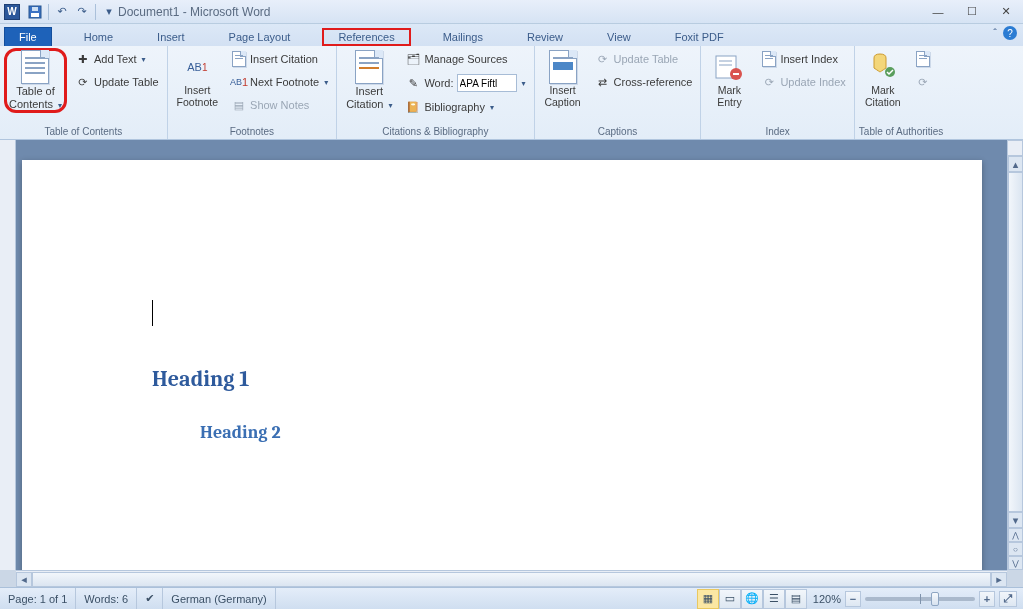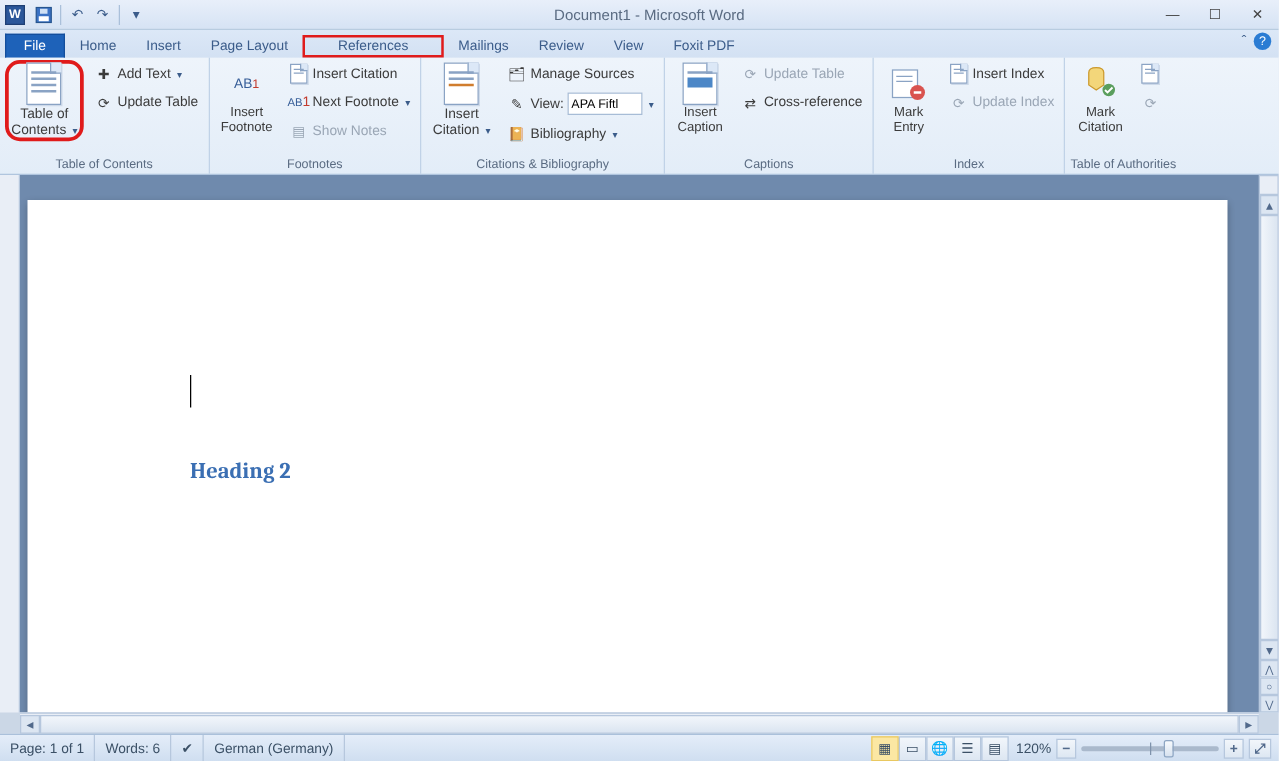--- a/index.html
+++ b/index.html
@@ -4,29 +4,29 @@
 <style>
   * { box-sizing: border-box; margin: 0; padding: 0; font-family: "Segoe UI", Tahoma, sans-serif; font-size: 11px; }
   body { background: #dfe9f5; width: 1023px; height: 609px; overflow: hidden; position: relative; }
 
   
   .titlebar { height: 24px; background: linear-gradient(#e8effa,#d6e3f4); display: flex; align-items: center; border-bottom: 1px solid #b8cce0; }
   .word-icon { width: 16px; height: 16px; margin: 0 4px; background:#2b579a; color:#fff; display:flex;align-items:center;justify-content:center;font-weight:bold;font-size:10px;border:1px solid #1e3f74;}
   .qat { display:flex; gap:2px; margin-left:2px; align-items:center;}
   .qat .qbtn { width:18px;height:18px;display:flex;align-items:center;justify-content:center;color:#3b5c8a; cursor:pointer;}
   .qat .sep { width:1px;height:16px;background:#aac0da;margin:0 2px;}
-  .title-text { flex:1; text-align:center; color:#5a6b82; font-size:12px;}
+  .title-text { flex:1; color:#5a6b82; font-size:12px;}
   .winbtns { display:flex; gap:0; margin-right:0;}
   .winbtns div { width:34px; height:20px; display:flex;align-items:center;justify-content:center;color:#444;cursor:pointer;}
 
   
-  .tabs { height:22px; display:flex; align-items:flex-end; background:linear-gradient(#dce8f7,#d3e1f3); padding-left:4px; position:relative;}
+  .tabs { height:22px; display:flex; align-items:flex-end; background:linear-gradient(#dce8f7,#d3e1f3); padding-left:4px; position:relative;gap:20px;}
   .tab { padding:3px 12px 3px 12px; color:#3b5c8a; cursor:pointer; font-size:11px;}
   .tab.file { background:#1e62b9; color:#fff; border:1px solid #134e9c; border-bottom:none; padding:3px 14px;}
-  .tab.highlighted { border:2px solid #e01b1b; padding:1px 26px;}
+  .tab.highlighted { border:2px solid #e01b1b; padding:1px 14px;}
   .tabs .help { position:absolute; right:6px; top:2px; display:flex; gap:6px; align-items:center;}
   .help span { color:#3b5c8a; cursor:pointer; }
   .help .qmark { width:14px;height:14px;border-radius:50%;background:#2b7cd3;color:#fff;display:flex;align-items:center;justify-content:center;font-size:10px;}
 
   
   .ribbon { height:94px; background:linear-gradient(#eef4fb,#e3edf8); border-bottom:1px solid #b0c5de; display:flex; }
   .group { border-right:1px solid #c0d2e7; display:flex; flex-direction:column; padding:2px 4px 0 4px; }
   .group-body { flex:1; display:flex; gap:4px; align-items:flex-start; }
   .group-label { text-align:center; font-size:10px; color:#5a6b82; padding:1px 0 2px 0; white-space:nowrap;}
   .bigbtn { display:flex; flex-direction:column; align-items:center; justify-content:flex-start; padding:2px 4px; cursor:pointer; border:1px solid transparent; border-radius:3px; min-width:48px;}
@@ -62,21 +62,21 @@
   .vscroll .arrow{height:16px;background:#dce6f2;border:1px solid #b6c7dd;display:flex;align-items:center;justify-content:center;color:#51698b;cursor:pointer;}
   .vscroll .track{flex:1;position:relative;}
   .vscroll .thumb{position:absolute;top:0;left:0;right:0;height:100%;background:linear-gradient(90deg,#f2f6fb,#dbe5f1);border:1px solid #b6c7dd;}
   .vscroll .navbtn{height:14px;background:#dce6f2;border:1px solid #b6c7dd;display:flex;align-items:center;justify-content:center;color:#51698b;cursor:pointer;font-size:8px;}
 
   .canvas { position:absolute; left:16px; right:16px; top:0; bottom:17px; overflow:hidden; background:#6f8aad;}
   .page { position:absolute; left:6px; top:20px; width:960px; min-height:900px; background:#fff; box-shadow:0 2px 6px rgba(0,0,0,0.3);}
   .page-content { padding:140px 0 0 130px; }
   .cursor-line { height:26px; border-left:1.5px solid #000; width:1px; margin-bottom:40px;}
   .h1 { font-family:Cambria, Georgia, serif; color:#2e5a9c; font-size:22px; font-weight:bold; margin-bottom:30px;}
-  .h2 { font-family:Cambria, Georgia, serif; color:#3b6fb3; font-size:18px; font-weight:bold; margin-bottom:28px;}
+  .h2 { font-family:Cambria, Georgia, serif; color:#3b6fb3; font-size:18px; font-weight:bold; margin-bottom:28px;margin-left:48px;}
   .h3 { font-family:Cambria, Georgia, serif; color:#3b6fb3; font-size:15px; font-weight:bold;}
 
   
   .status { position:absolute; left:0; right:0; bottom:0; height:22px; background:linear-gradient(#e4edf9,#cfdef0); border-top:1px solid #aac0da; display:flex; align-items:center; font-size:11px; color:#3b5066; }
   .status .seg { padding:0 8px; border-right:1px solid #b6c7dd; height:100%; display:flex;align-items:center; gap:4px;}
   .status .spacer { flex:1;}
   .viewbtns { display:flex; }
   .viewbtns div { width:22px;height:20px;border:1px solid #b6c7dd;background:linear-gradient(#f2f6fb,#dde7f2);display:flex;align-items:center;justify-content:center;cursor:pointer;}
   .viewbtns div.active { background:#fbe7a3;border-color:#e9c860;}
   .zoom { display:flex;align-items:center;gap:4px; padding:0 6px;}
@@ -212,21 +212,21 @@
         <div class="blabel"><span style="white-space:pre-line">Insert
 Citation</span> <span class="dd">▾</span></div>
       </div>
       <div class="col">
         <div class="smallbtn">
             <span class="sicon">🗂</span>
             <span>Manage Sources</span>
           </div>
         <div class="smallbtn">
             <span class="sicon">✎</span>
-            <span>View:</span> 
+            <span>Word:</span> 
             <input class="styleinput" readonly="" value="APA Fiftl" style="">
             <span class="dd">▾</span>
           </div>
         <div class="smallbtn">
             <span class="sicon">📔</span>
             <span>Bibliography</span>
             <span class="dd">▾</span>
           </div>
       </div>
     </div>
@@ -340,20 +340,21 @@
       </div>
     <div class="arrow">▾</div>
     <div class="navbtn">⋀</div>
     <div class="navbtn">○</div>
     <div class="navbtn">⋁</div>
   </div>
   <div class="canvas">
     <div class="page">
       <div class="page-content">
         <div class="cursor-line"></div>
+        <div class="h1">Heading 1</div>
         <div class="h2">Heading 2</div>
       </div>
     </div>
   </div>
   <div class="hscroll">
     <div class="arrow">◂</div>
     <div class="track">
         <div class="thumb"></div>
       </div>
     <div class="arrow">▸</div>

